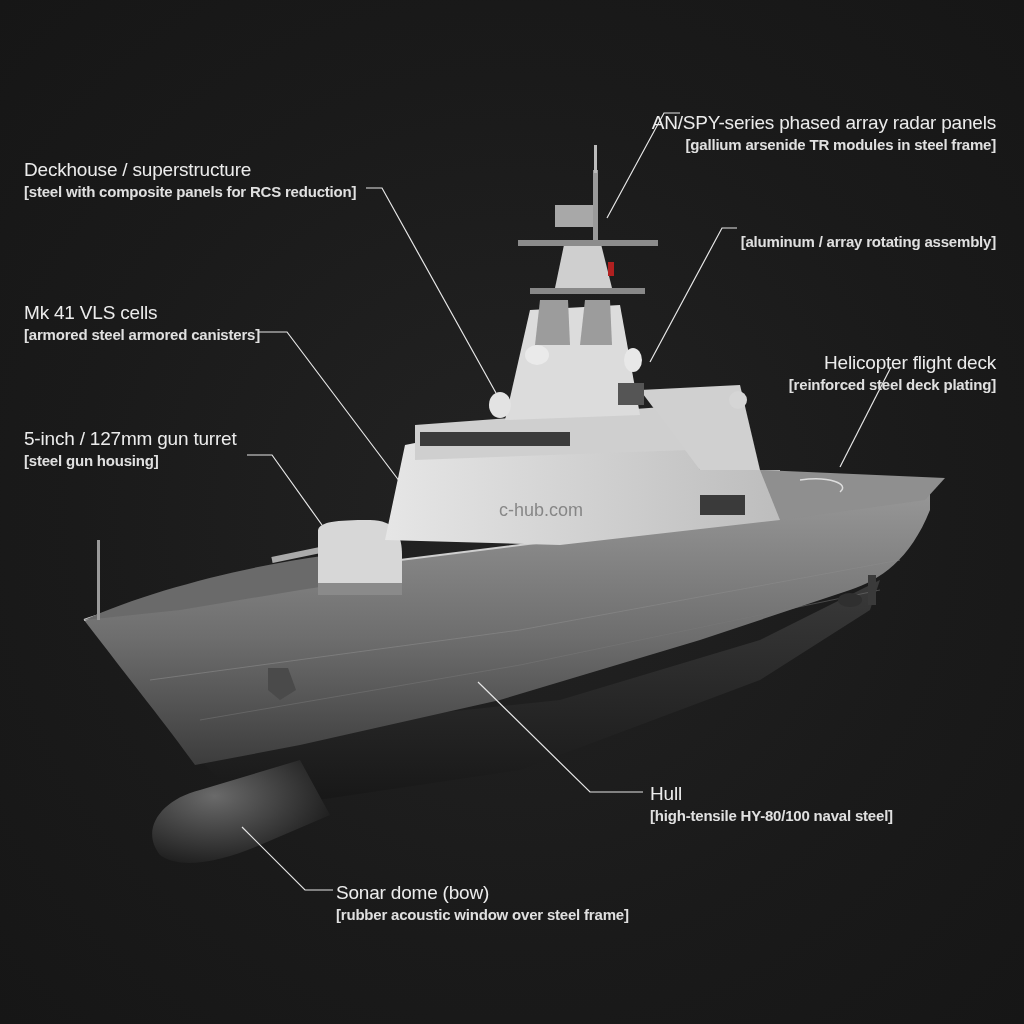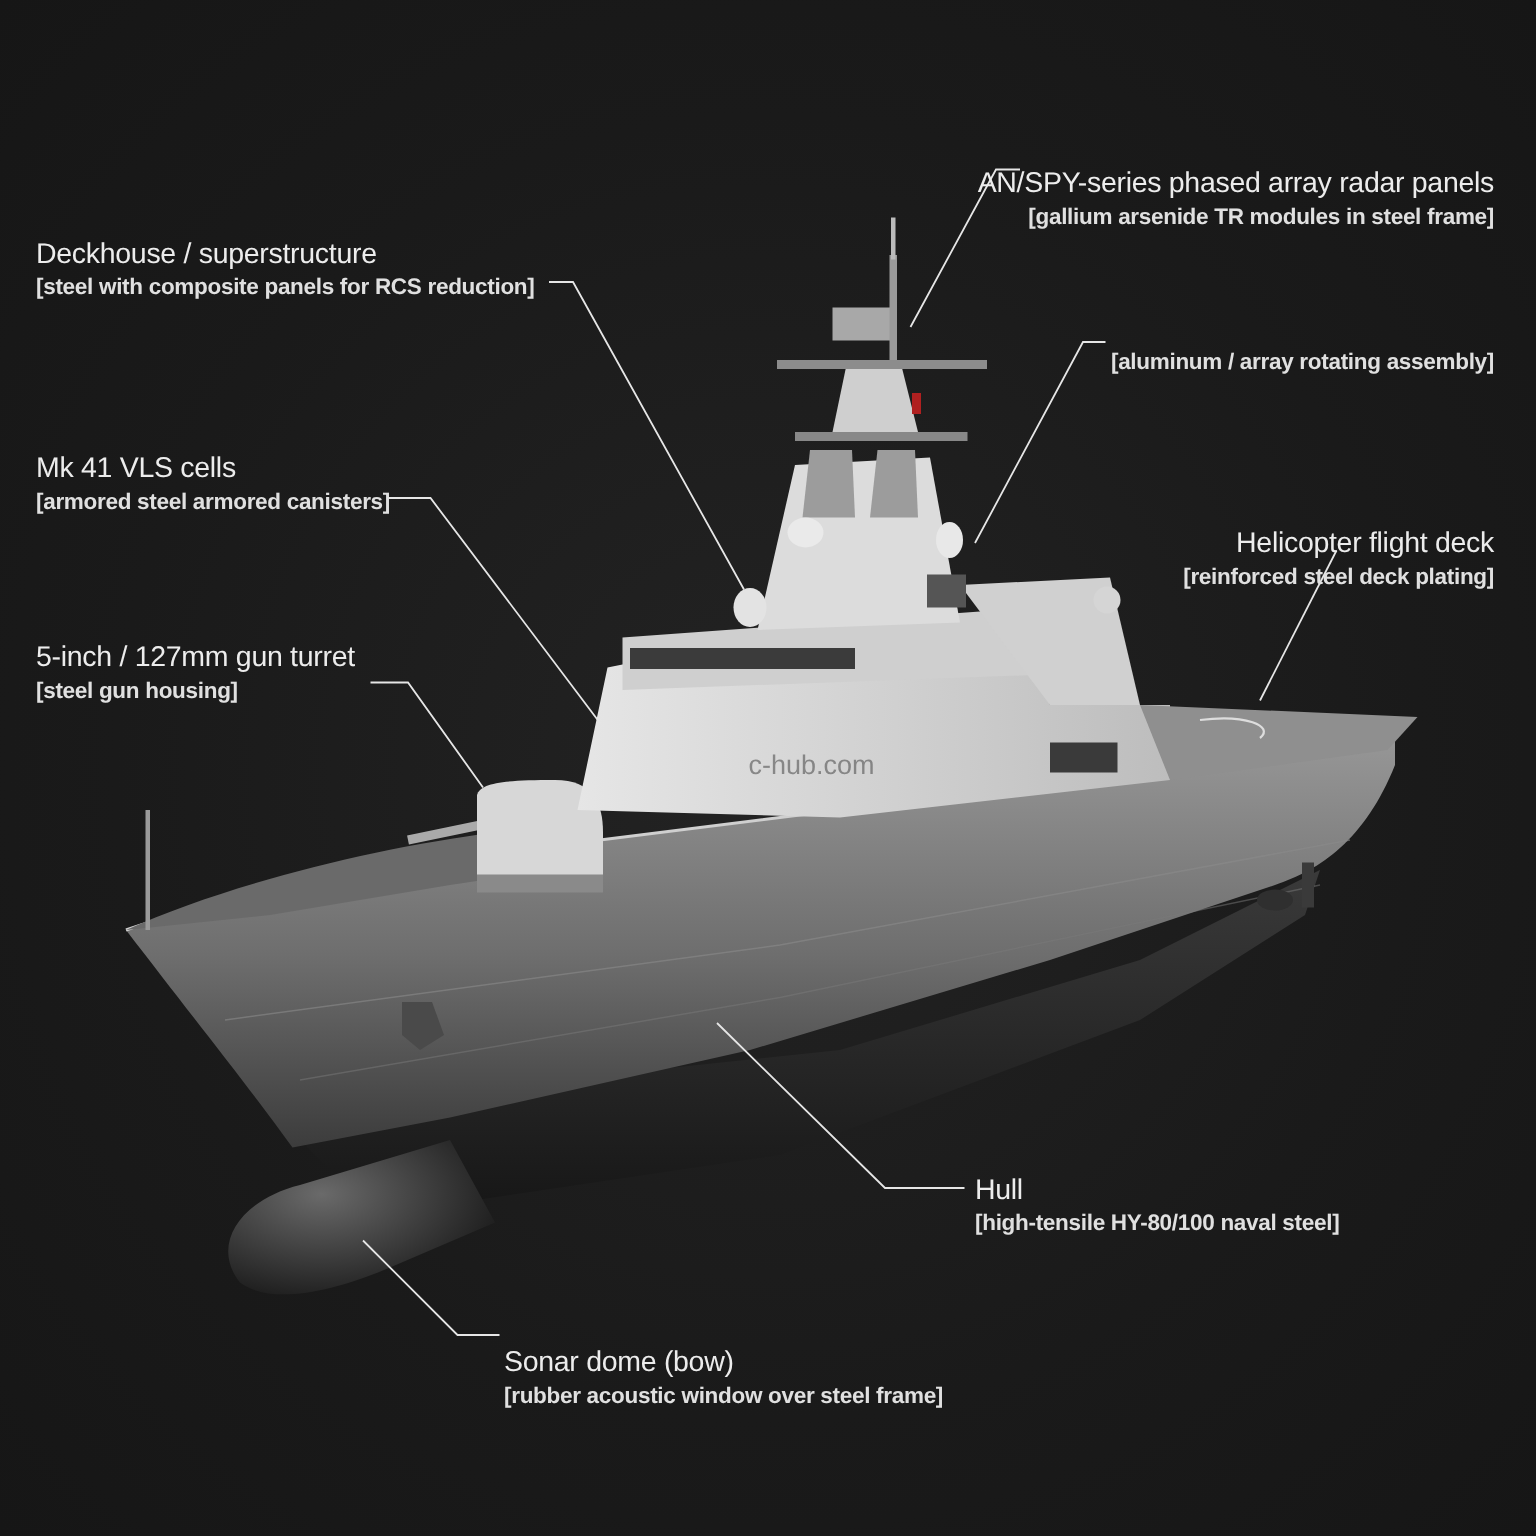--- a/index.html
+++ b/index.html
@@ -170,16 +170,16 @@
 <div class="label" style="left:24px; top:428px;">
   <span class="t">5-inch / 127mm gun turret</span>
   <span class="m">[steel gun housing]</span>
 </div>
 
 <div class="label" style="left:650px; top:783px;">
   <span class="t">Hull</span>
   <span class="m">[high-tensile HY-80/100 naval steel]</span>
 </div>
 
-<div class="label" style="left:336px; top:882px;margin-top:16px;">
+<div class="label" style="left:336px; top:882px;">
   <span class="t">Sonar dome (bow)</span>
   <span class="m">[rubber acoustic window over steel frame]</span>
 </div>
 
 </body></html>

